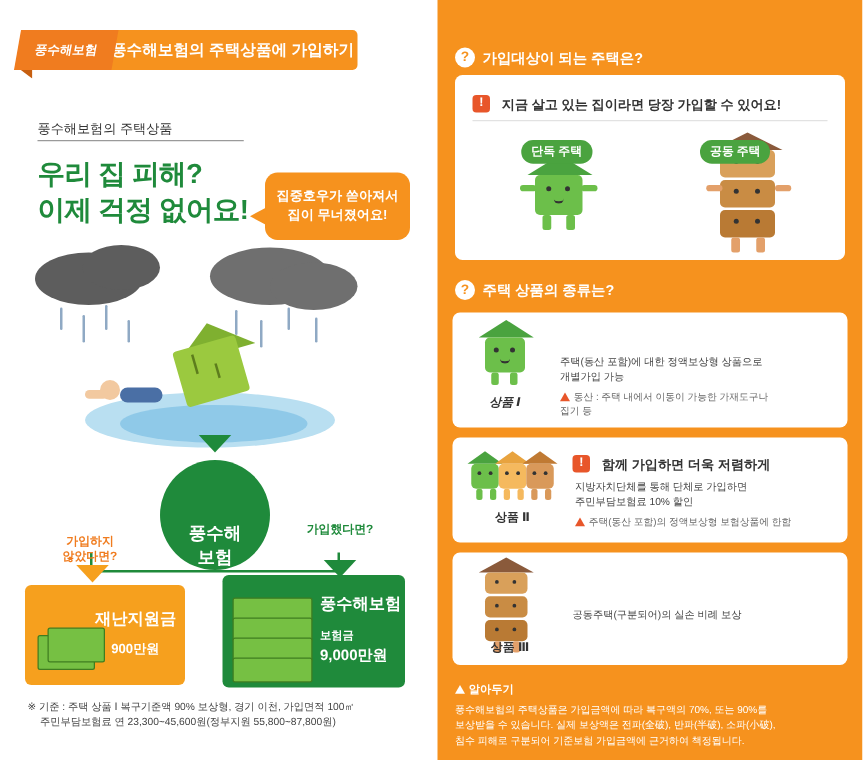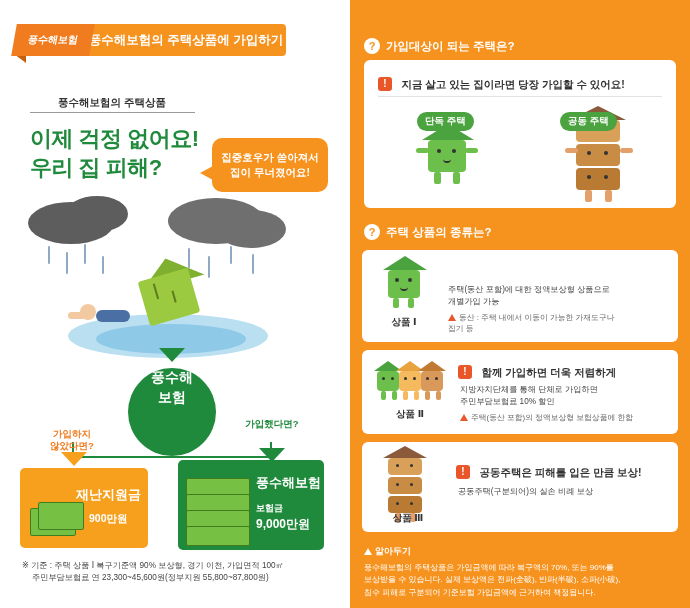--- a/index.html
+++ b/index.html
@@ -16,21 +16,21 @@
   .ribbon{position:absolute;left:14px;top:24px;width:270px;height:32px;}
   .ribbon-left{position:absolute;left:0;top:0;width:78px;height:32px;background:#f07c1f;
     display:flex;align-items:center;justify-content:center;color:#fff;font-size:10px;font-weight:bold;
     transform:skewX(-10deg);}
   .ribbon-right{position:absolute;left:72px;top:0;width:200px;height:32px;background:#f6921e;
     display:flex;align-items:center;justify-content:center;color:#fff;font-size:12.5px;font-weight:bold;
     border-radius:0 4px 4px 0;}
   .ribbon-tail{position:absolute;left:0px;top:30px;width:12px;height:9px;background:#c75f10;
     clip-path:polygon(0 0,100% 0,100% 100%);}
 
-  .sub-label{position:absolute;left:30px;top:96px;font-size:10.5px;color:#333;font-weight:bold;margin-left:28px;}
+  .sub-label{position:absolute;left:30px;top:96px;font-size:10.5px;color:#333;font-weight:normal;}
   .sub-rule{position:absolute;left:30px;top:112px;width:165px;height:1px;background:#9a9a9a;}
 
   .headline{position:absolute;left:30px;top:124px;color:#1f8a3b;font-size:22px;line-height:1.32;
     font-weight:bold;letter-spacing:-0.5px;}
 
   .bubble{position:absolute;left:212px;top:138px;width:116px;height:54px;background:#f6921e;
     border-radius:10px;color:#fff;font-size:10.5px;font-weight:bold;line-height:1.45;
     display:flex;align-items:center;justify-content:center;text-align:center;padding:4px;box-sizing:border-box;}
   .bubble:after{content:"";position:absolute;left:-12px;bottom:12px;border-width:7px 13px 7px 0;
     border-style:solid;border-color:transparent #f6921e transparent transparent;}
@@ -44,21 +44,21 @@
     transform:rotate(-16deg);border-radius:3px;}
   .house-roof{position:absolute;left:118px;top:62px;width:0;height:0;border-left:33px solid transparent;
     border-right:33px solid transparent;border-bottom:26px solid #7fb030;transform:rotate(-16deg);}
   .crack{position:absolute;background:#5d7d1d;width:2px;height:16px;}
   .person{position:absolute;background:#f2c9a0;border-radius:50%;}
 
   .arrow-down{position:absolute;width:0;height:0;border-left:13px solid transparent;
     border-right:13px solid transparent;border-top:14px solid #1f8a3b;}
 
   .circle-green{position:absolute;left:128px;top:368px;width:88px;height:88px;border-radius:50%;
-    background:#1f8a3b;color:#fff;display:flex;align-items:flex-start;justify-content:center;
+    background:#1f8a3b;color:#fff;display:flex;align-items:flex-end;justify-content:center;
     text-align:center;font-size:14px;font-weight:bold;line-height:1.4;}
 
   .branch-line{position:absolute;background:#1f8a3b;}
   .branch-label{position:absolute;font-size:9.5px;color:#1f8a3b;font-weight:bold;text-align:center;line-height:1.3;}
 
   .box-orange{position:absolute;left:20px;top:468px;width:128px;height:80px;background:#f6a01e;border-radius:5px;}
   .box-green{position:absolute;left:178px;top:460px;width:146px;height:90px;background:#1f8a3b;border-radius:5px;}
   .box-title{position:absolute;color:#fff;font-weight:bold;}
   .box-amount{position:absolute;color:#fff;font-size:10.5px;font-weight:bold;}
   .cash{position:absolute;background:#76c043;border:1.5px solid #3f7d20;border-radius:2px;}
@@ -108,22 +108,22 @@
     <div class="ribbon">
       <div class="ribbon-tail"></div>
       <div class="ribbon-right">풍수해보험의 주택상품에 가입하기</div>
       <div class="ribbon-left">풍수해보험</div>
     </div>
 
     <div class="sub-label">풍수해보험의 주택상품</div>
     <div class="sub-rule"></div>
 
     <div class="headline">
+      <div>우리 집 피해?</div>
       <div>이제 걱정 없어요!</div>
-      <div>우리 집 피해?</div>
     </div>
 
     <div class="bubble">
       <span id="bubbleText">집중호우가 쏟아져서<br>집이 무너졌어요!</span>
     </div>
 
     <div class="scene">
       <div class="cloud" style="left:10px;top:6px;width:86px;height:42px;"></div>
       <div class="cloud" style="left:48px;top:0px;width:62px;height:36px;"></div>
       <div class="cloud" style="left:150px;top:2px;width:96px;height:46px;background:#6f6f6f;"></div>
@@ -234,40 +234,40 @@
         </div>
         <div class="ch-body" style="left:0px;top:50px;width:44px;height:22px;background:#b97a34;">
           <div class="ch-eye" style="left:11px;top:7px;"></div>
           <div class="ch-eye" style="left:28px;top:7px;"></div>
         </div>
         <div class="ch-arm" style="left:-11px;top:30px;width:13px;height:5px;"></div>
         <div class="ch-arm" style="left:44px;top:30px;width:13px;height:5px;"></div>
         <div class="ch-leg" style="left:9px;top:72px;width:7px;height:12px;"></div>
         <div class="ch-leg" style="left:29px;top:72px;width:7px;height:12px;"></div>
       </div>
-      <div class="tag tag-green" style="left:196px;top:52px;">공동 주택</div>
+      <div class="tag tag-green" style="left:196px;top:52px;font-family:Liberation Serif, serif;">공동 주택</div>
     </div>
 
     <div class="q-head" style="left:14px;top:224px;">
       <span class="q-badge">?</span>
       <span>주택 상품의 종류는?</span>
     </div>
 
     <div class="prod-card" style="top:250px;height:92px;">
       <div class="ch" style="left:24px;top:18px;">
         <div class="ch-roof" style="left:-3px;top:-12px;border-left:22px solid transparent;border-right:22px solid transparent;border-bottom:14px solid #4aa33f;"></div>
         <div class="ch-body" style="left:2px;top:2px;width:32px;height:28px;background:#6cbf4a;">
           <div class="ch-eye" style="left:7px;top:8px;"></div>
           <div class="ch-eye" style="left:20px;top:8px;"></div>
           <div class="ch-mouth" style="left:12px;top:15px;"></div>
         </div>
         <div class="ch-leg" style="left:7px;top:30px;width:6px;height:10px;background:#6cbf4a;"></div>
         <div class="ch-leg" style="left:22px;top:30px;width:6px;height:10px;background:#6cbf4a;"></div>
       </div>
-      <div class="prod-label" style="left:10px;top:66px;width:64px;">상품 Ⅰ</div>
+      <div class="prod-label" style="left:10px;top:66px;width:64px;font-style:italic;">상품 Ⅰ</div>
       <div class="prod-desc" style="left:86px;top:34px;width:222px;"><span id="p0desc">주택(동산 포함)에 대한 정액보상형 상품으로<br>개별가입 가능</span></div>
       <div class="prod-note" style="left:86px;top:62px;width:222px;"><span class="tri"></span><span id="p0note">동산 : 주택 내에서 이동이 가능한 가재도구나<br>                 집기 등</span></div>
     </div>
 
     <div class="prod-card" style="top:350px;height:84px;">
       <div class="ch" style="left:14px;top:20px;">
         <div class="ch-roof" style="left:-2px;top:-9px;border-left:14px solid transparent;border-right:14px solid transparent;border-bottom:10px solid #4aa33f;"></div>
         <div class="ch-body" style="left:1px;top:1px;width:22px;height:20px;background:#6cbf4a;">
           <div class="ch-eye" style="left:5px;top:6px;width:3px;height:3px;"></div>
           <div class="ch-eye" style="left:14px;top:6px;width:3px;height:3px;"></div>
@@ -310,24 +310,20 @@
           <div class="ch-eye" style="left:22px;top:6px;width:3px;height:3px;"></div>
         </div>
         <div class="ch-body" style="left:0px;top:40px;width:34px;height:17px;background:#b97a34;">
           <div class="ch-eye" style="left:8px;top:6px;width:3px;height:3px;"></div>
           <div class="ch-eye" style="left:22px;top:6px;width:3px;height:3px;"></div>
         </div>
         <div class="ch-leg" style="left:7px;top:57px;width:6px;height:9px;"></div>
         <div class="ch-leg" style="left:22px;top:57px;width:6px;height:9px;"></div>
       </div>
       <div class="prod-label" style="left:8px;top:70px;width:76px;">상품 Ⅲ</div>
-      <div style="position:absolute;left:94px;top:20px;">
-        <span class="excl">!</span>
-        <span class="card-title">공동주택은 피해를 입은 만큼 보상!</span>
-      </div>
       <div class="prod-desc" style="left:96px;top:44px;width:212px;"><span id="p2desc">공동주택(구분되어)의 실손 비례 보상</span></div>
     </div>
 
     <div class="bottom-note">
       <span class="bn-title">
         <span class="tri" style="border-bottom-color:#fff;"></span><span id="bnTitle">알아두기</span>
       </span>
       <span id="bnBody">풍수해보험의 주택상품은 가입금액에 따라 복구액의 70%, 또는 90%를<br>보상받을 수 있습니다. 실제 보상액은 전파(全破), 반파(半破), 소파(小破),<br>침수 피해로 구분되어 기준보험 가입금액에 근거하여 책정됩니다.</span>
     </div>
   </div>

